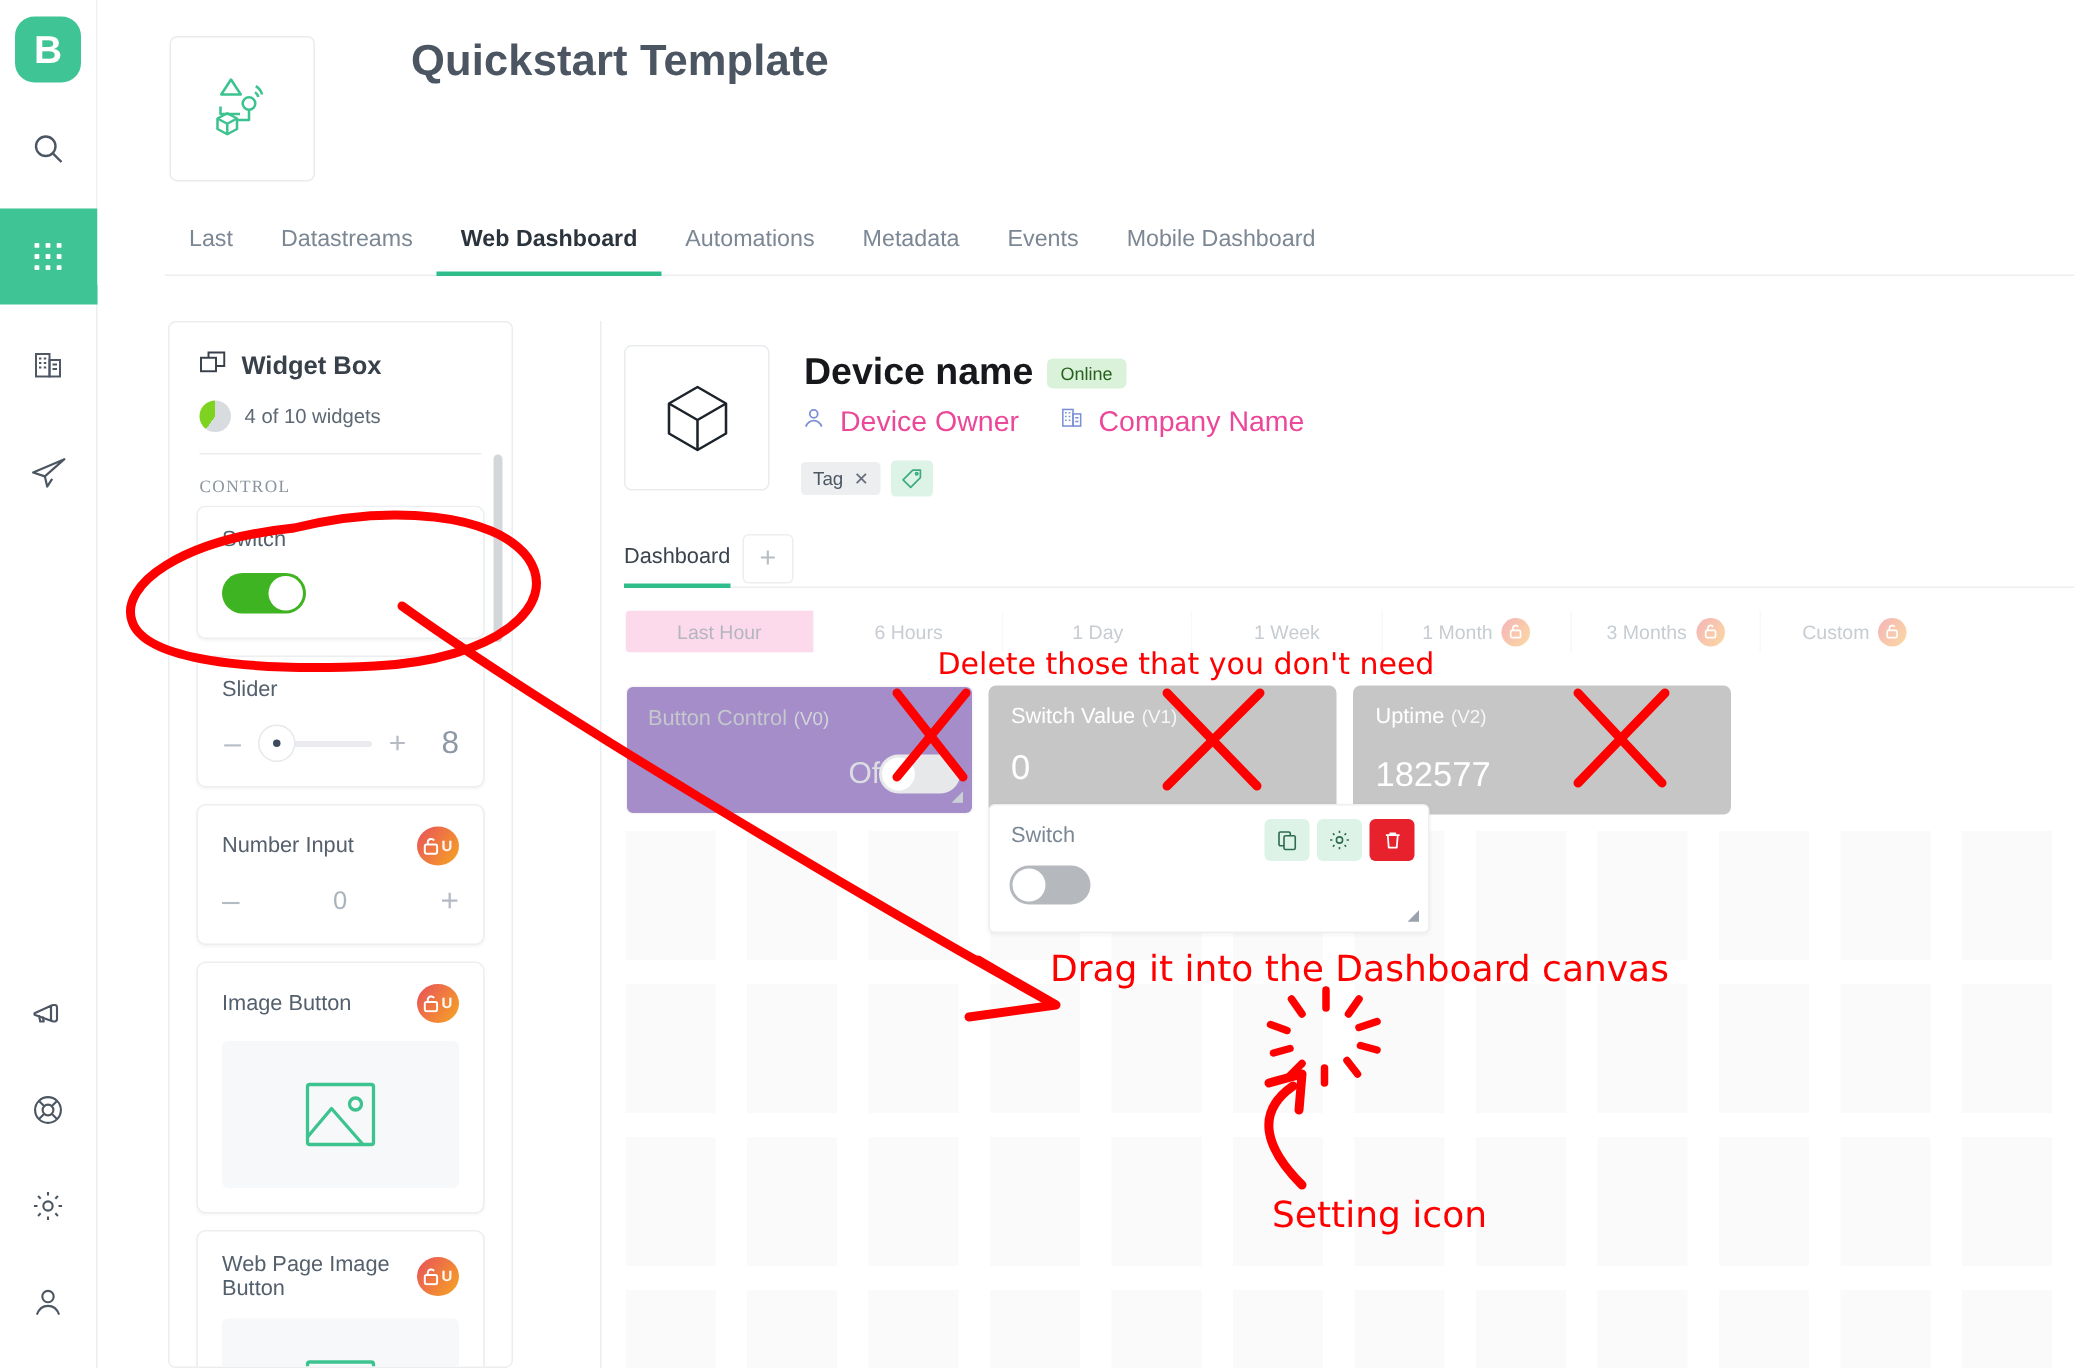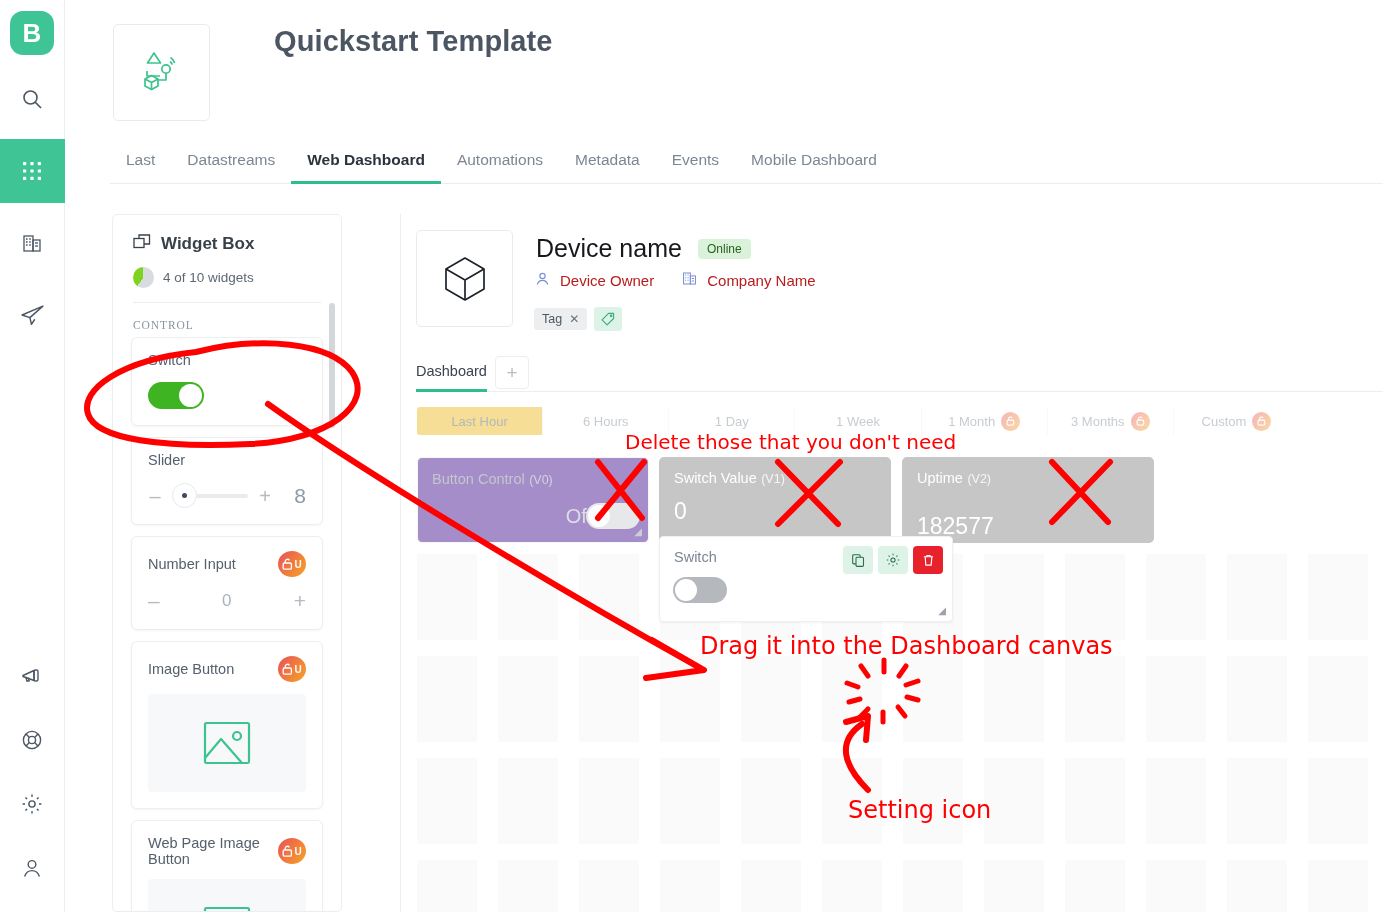--- a/index.html
+++ b/index.html
@@ -136,31 +136,31 @@
     position: absolute; left: 400px; top: 214px; right: 0; bottom: 0;
     background: #fff; border-left: 1px solid #ebedef;
   }
   .dev-icon {
     position: absolute; left: 15px; top: 16px; width: 97px; height: 97px;
     border: 1px solid #e9ecef; border-radius: 5px;
     display: flex; align-items: center; justify-content: center;
   }
   .dev-name {
     position: absolute; left: 135px; top: 20px;
-    font-size: 25px; font-weight: normal; color: #16181b;
+    font-size: 25px; font-weight: bold; color: #16181b;
   }
   .status-pill {
     position: absolute; left: 297px; top: 25px;
     background: #d9f2d9; color: #29611f; font-size: 12px;
     padding: 3px 9px; border-radius: 4px;
   }
   .dev-meta {
     position: absolute; left: 133px; top: 56px;
     display: flex; align-items: center; gap: 9px;
-    font-size: 15px; color: #b91c1c;
+    font-size: 19px; color: #ec4899;
   }
   .dev-meta .sep { width: 9px; }
   .tagrow { position: absolute; left: 133px; top: 93px; display: flex; gap: 7px; align-items: center; }
   .tagchip {
     background: #eceef0; color: #4d5764; font-size: 12.5px;
     padding: 4px 8px; border-radius: 3px; display: flex; gap: 7px; align-items: center;
   }
   .tagchip .x { color: #67707c; font-size: 12px; }
   .tagadd {
     background: #ddf3e7; width: 28px; height: 24px; border-radius: 3px;
@@ -184,21 +184,21 @@
 
   .rangebar {
     position: absolute; left: 16px; top: 193px; width: 882px; height: 28px;
     display: flex; border-radius: 3px; overflow: hidden; opacity: .42;
   }
   .range {
     flex: 1; display: flex; align-items: center; justify-content: center; gap: 6px;
     font-size: 13px; color: #7b8794; border-right: 1px solid #edeff1; background: #fff;
   }
   .range:last-child { border-right: none; }
-  .range.active { background: #eab308; color: #4b5662; }
+  .range.active { background: #f9a8d4; color: #4b5662; }
   .rlock {
     width: 19px; height: 19px; border-radius: 50%;
     background: linear-gradient(125deg,#e8505b 0%,#f07f3c 55%,#f5a623 100%);
     display: flex; align-items: center; justify-content: center; color: #fff; font-size: 9px;
   }
 
   
   .cw { position: absolute; border-radius: 5px; }
   .cw-white {
     background: #4c1d95; border: 1px solid #eeeff1;
@@ -626,21 +626,21 @@
         <span style="font-size:12.5px; opacity:.85;">(V1)</span>
       </div>
       <div class="cw-val" style="position:absolute; left:15px; top:41px; color:#ffffff;">0</div>
     </div>
 
     <div class="cw cw-gray" style="left:501px; top:243px; width:252px; height:86px;">
       <div style="position:absolute; left:15px; top:12px; color:#ffffff;">
         <span class="cw-title">Uptime</span>
         <span style="font-size:12.5px; opacity:.85;">(V2)</span>
       </div>
-      <div class="cw-val" style="position:absolute; left:15px; top:56px; color:#ffffff;">182577</div>
+      <div class="cw-val" style="position:absolute; left:15px; top:46px; color:#ffffff;">182577</div>
     </div>
 
     <div class="placed">
       <div class="placed-title">Switch</div>
       <div class="placed-toggle">
           <span class="k"></span>
         </div>
       <div class="act-row">
         <div class="act green">
           <svg width="15" height="15" viewBox="0 0 18 18" fill="none" stroke="currentColor" stroke-width="1.3" stroke-linejoin="round">

